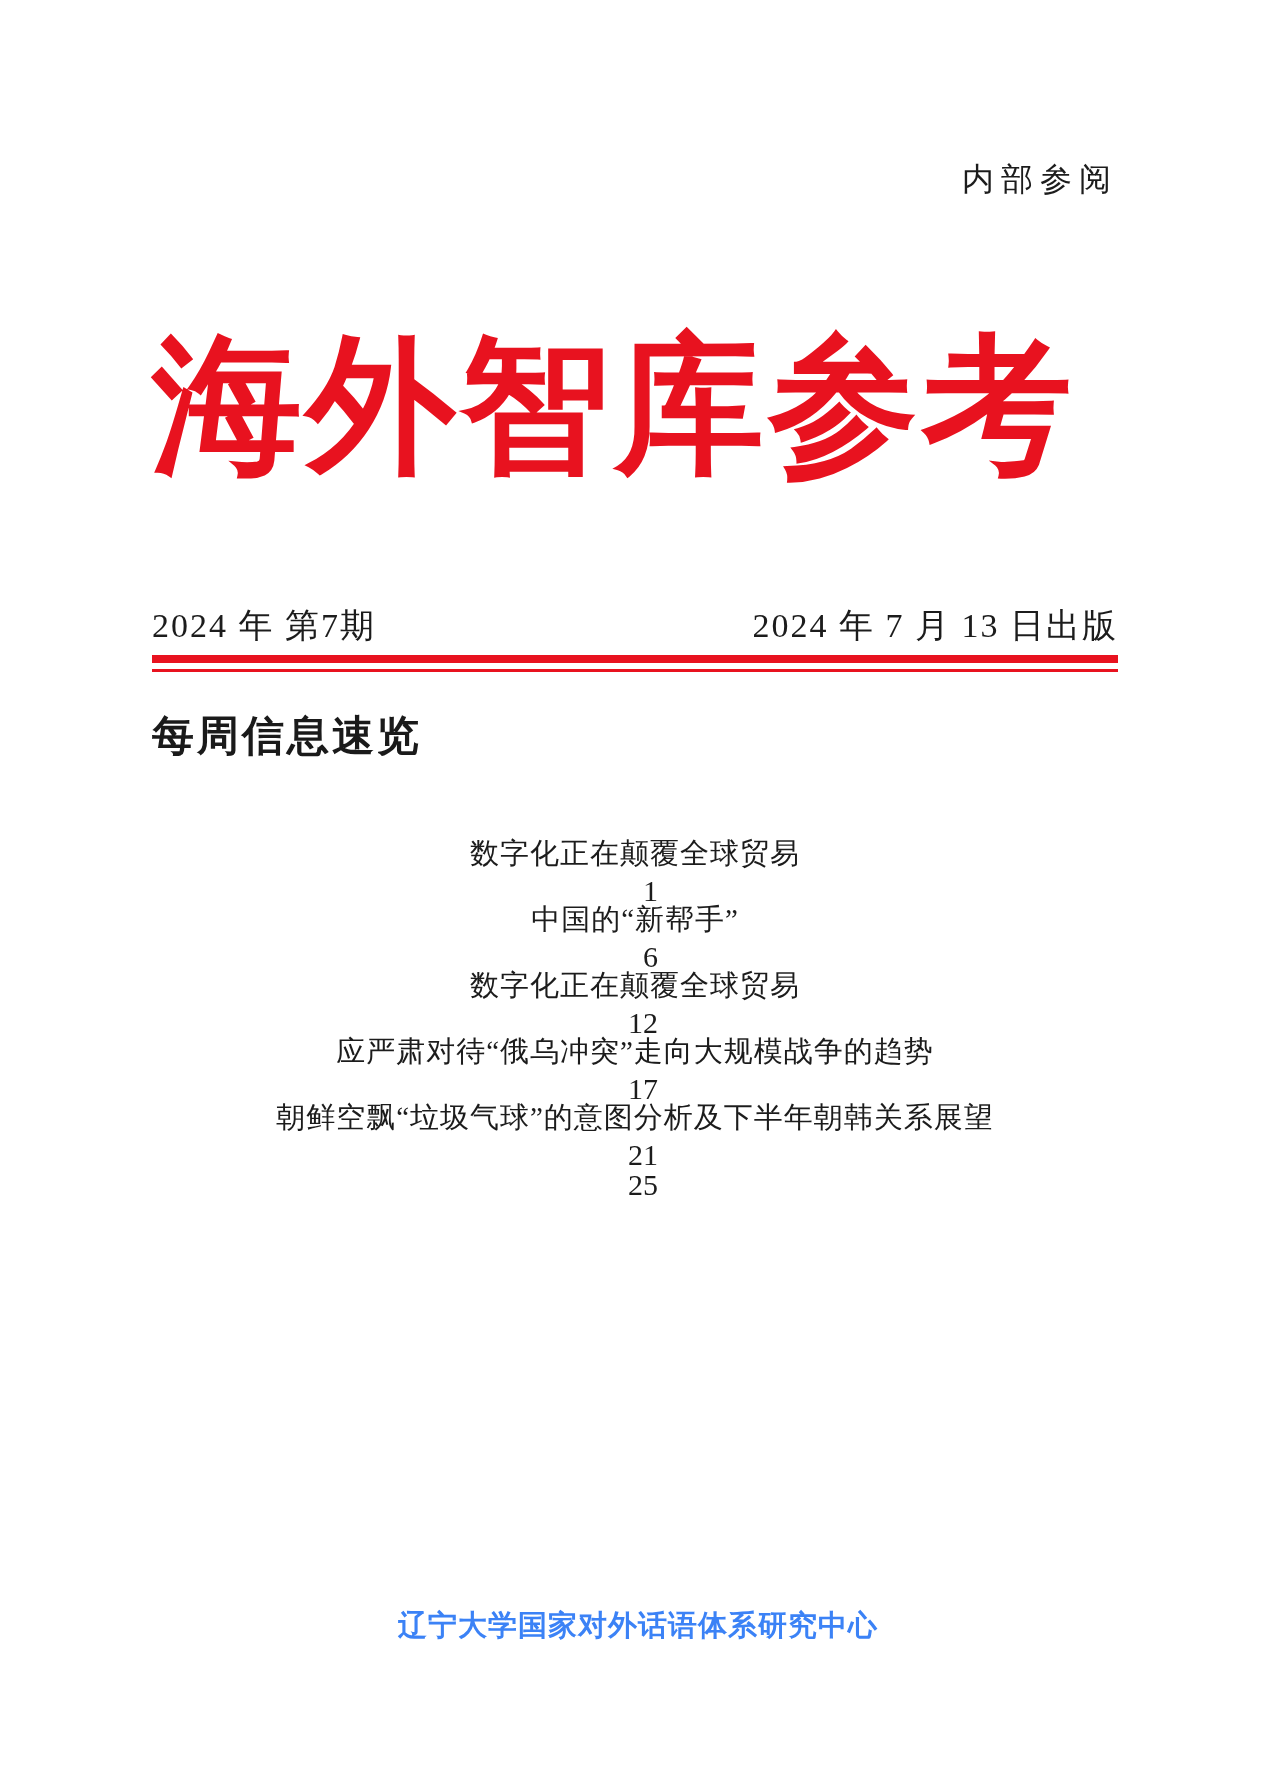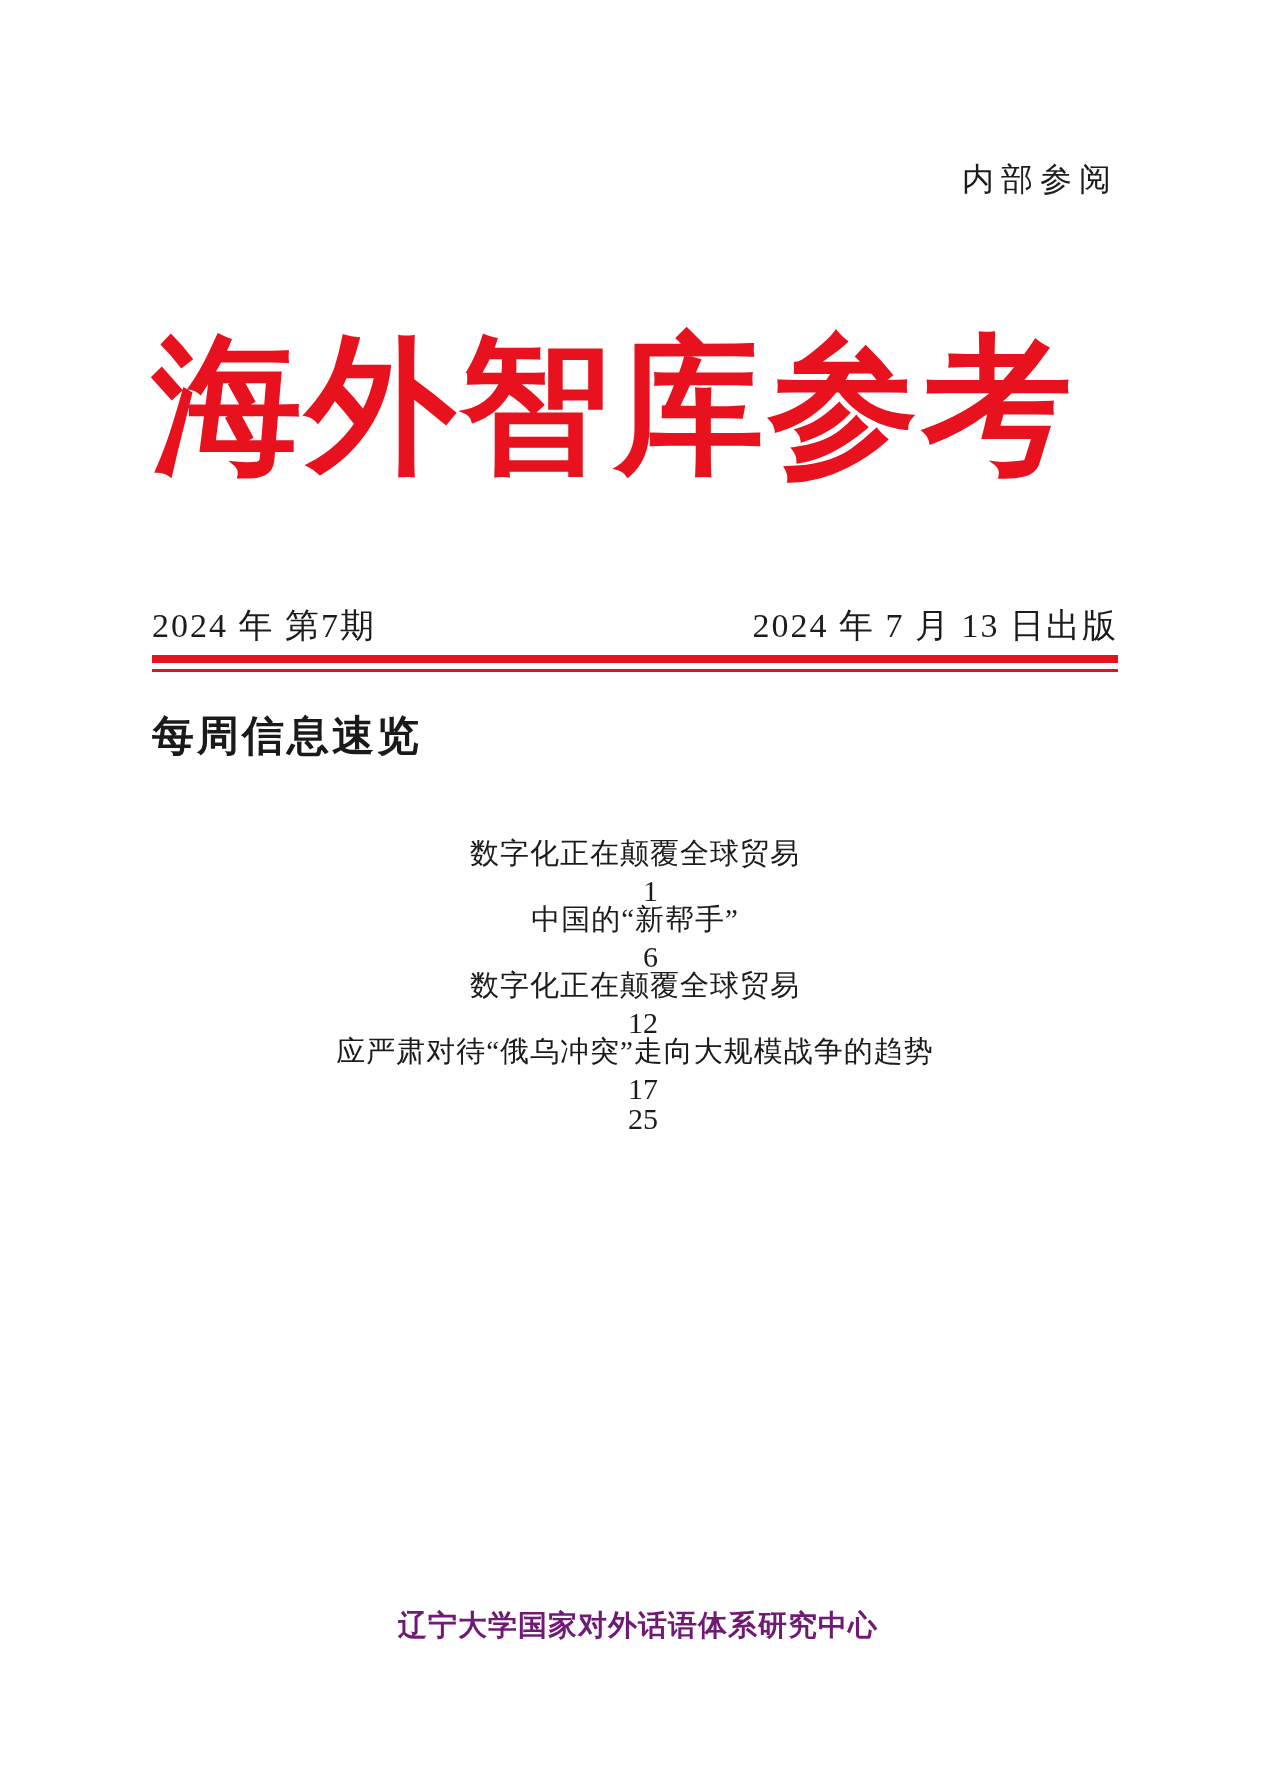--- a/index.html
+++ b/index.html
@@ -101,21 +101,21 @@
   }
   .footer{
     position:absolute;
     left:0;right:0;
     top:1606px;
     text-align:center;
     font-family:"Liberation Sans","DejaVu Sans",sans-serif;
     font-weight:bold;
     font-size:29px;
     letter-spacing:1px;
-    color:#701a75;
+    color:#3b82f6;
   }
 </style>
 </head>
 <body>
 
 <div class="page">
 
   <div class="classification">内部参阅</div>
 
   <h1 class="masthead-title">海外智库参考</h1>
@@ -148,20 +148,25 @@
       <span class="toc-leader"></span>
       <span class="toc-page">12</span>
     </li>
 
     <li class="toc-row">
       <span class="toc-title">应严肃对待“俄乌冲突”走向大规模战争的趋势</span>
       <span class="toc-leader"></span>
       <span class="toc-page">17</span>
     </li>
 
+    <li class="toc-row">
+      <span class="toc-title">朝鲜空飘“垃圾气球”的意图分析及下半年朝韩关系展望</span>
+      <span class="toc-leader"></span>
+      <span class="toc-page">21</span>
+    </li>
 
     <li class="toc-row">
       <span class="toc-leader"></span>
       <span class="toc-page">25</span>
     </li>
   </ul>
 
   <div class="footer">辽宁大学国家对外话语体系研究中心</div>
 
 </div>

